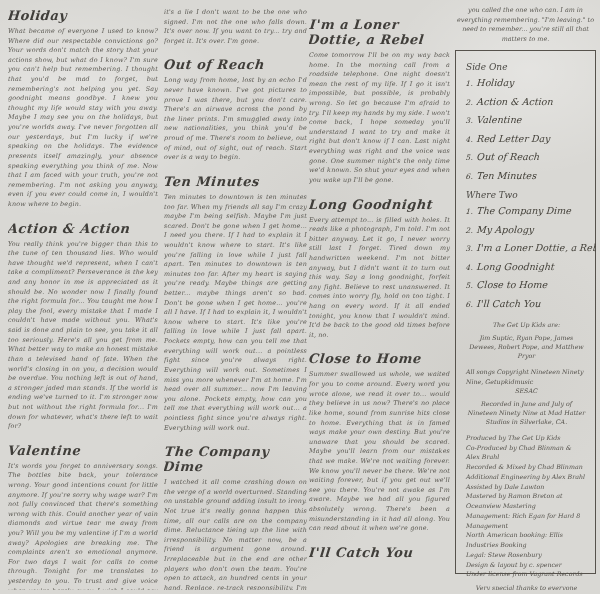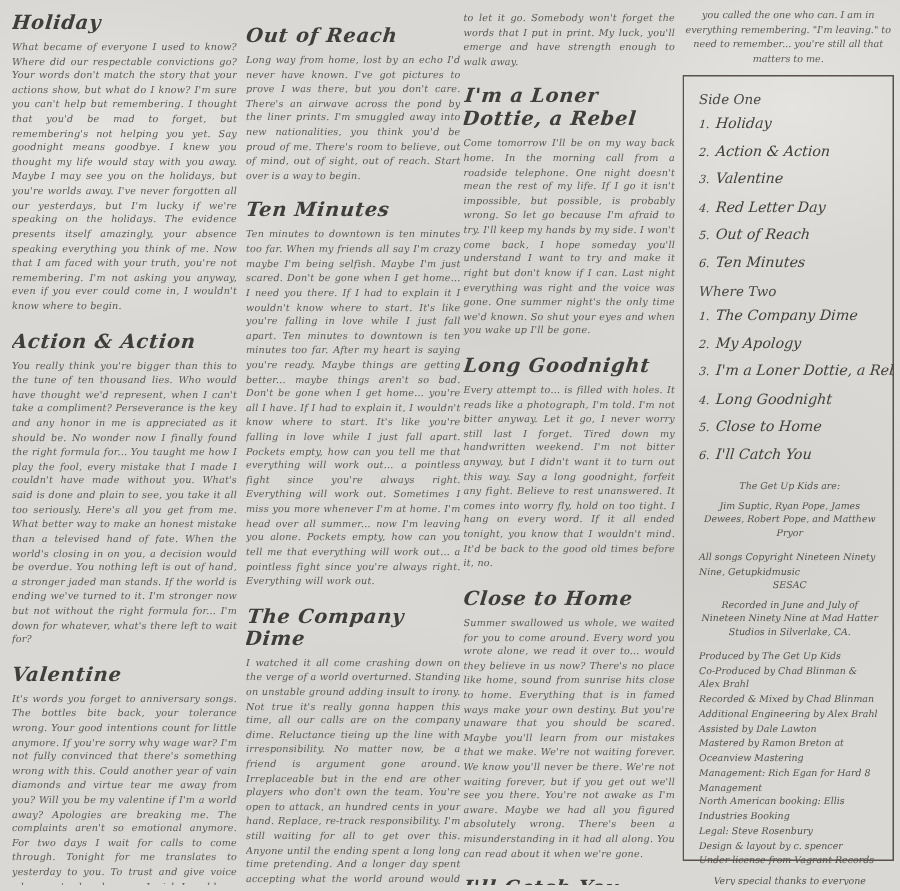--- a/index.html
+++ b/index.html
@@ -51,31 +51,31 @@
   <div class="song-title first">Holiday</div>
   <p class="lyrics">What became of everyone I used to know? Where did our respectable convictions go? Your words don't match the story that your actions show, but what do I know? I'm sure you can't help but remembering. I thought that you'd be mad to forget, but remembering's not helping you yet. Say goodnight means goodbye. I knew you thought my life would stay with you away. Maybe I may see you on the holidays, but you're worlds away. I've never forgotten all our yesterdays, but I'm lucky if we're speaking on the holidays. The evidence presents itself amazingly, your absence speaking everything you think of me. Now that I am faced with your truth, you're not remembering. I'm not asking you anyway, even if you ever could come in, I wouldn't know where to begin.</p>
   <div class="song-title">Action &amp; Action</div>
   <p class="lyrics">You really think you're bigger than this to the tune of ten thousand lies. Who would have thought we'd represent, when I can't take a compliment? Perseverance is the key and any honor in me is appreciated as it should be. No wonder now I finally found the right formula for... You taught me how I play the fool, every mistake that I made I couldn't have made without you. What's said is done and plain to see, you take it all too seriously. Here's all you get from me. What better way to make an honest mistake than a televised hand of fate. When the world's closing in on you, a decision would be overdue. You nothing left is out of hand, a stronger jaded man stands. If the world is ending we've turned to it. I'm stronger now but not without the right formula for... I'm down for whatever, what's there left to wait for?</p>
   <div class="song-title">Valentine</div>
   <p class="lyrics">It's words you forget to anniversary songs. The bottles bite back, your tolerance wrong. Your good intentions count for little anymore. If you're sorry why wage war? I'm not fully convinced that there's something wrong with this. Could another year of vain diamonds and virtue tear me away from you? Will you be my valentine if I'm a world away? Apologies are breaking me. The complaints aren't so emotional anymore. For two days I wait for calls to come through. Tonight for me translates to yesterday to you. To trust and give voice when you're barely away. I wish I could say tonight that when you board and wave goodbye, you'd take me with you.</p>
 
 </div>
 
 <div class="col" id="col2">
+  <p class="lyrics cont">it's a lie I don't want to be the one who signed. I'm not the one who falls down. It's over now. If you want to try... try and forget it. It's over. I'm gone.</p>
   <div class="song-title">Out of Reach</div>
   <p class="lyrics">Long way from home, lost by an echo I'd never have known. I've got pictures to prove I was there, but you don't care. There's an airwave across the pond by the liner prints. I'm smuggled away into new nationalities, you think you'd be proud of me. There's room to believe, out of mind, out of sight, out of reach. Start over is a way to begin.</p>
   <div class="song-title">Ten Minutes</div>
   <p class="lyrics">Ten minutes to downtown is ten minutes too far. When my friends all say I'm crazy maybe I'm being selfish. Maybe I'm just scared. Don't be gone when I get home... I need you there. If I had to explain it I wouldn't know where to start. It's like you're falling in love while I just fall apart. Ten minutes to downtown is ten minutes too far. After my heart is saying you're ready. Maybe things are getting better... maybe things aren't so bad. Don't be gone when I get home... you're all I have. If I had to explain it, I wouldn't know where to start. It's like you're falling in love while I just fall apart. Pockets empty, how can you tell me that everything will work out... a pointless fight since you're always right. Everything will work out. Sometimes I miss you more whenever I'm at home. I'm head over all summer... now I'm leaving you alone. Pockets empty, how can you tell me that everything will work out... a pointless fight since you're always right. Everything will work out.</p>
   <div class="song-title">The Company Dime</div>
   <p class="lyrics">I watched it all come crashing down on the verge of a world overturned. Standing on unstable ground adding insult to irony. Not true it's really gonna happen this time, all our calls are on the company dime. Reluctance tieing up the line with irresponsibility. No matter now, be a friend is argument gone around. Irreplaceable but in the end are other players who don't own the team. You're open to attack, an hundred cents in your hand. Replace, re-track responsibility. I'm still waiting for all to get over this. Anyone until the ending spent a long long time pretending. And a longer day spent accepting what the world around would stare. You can hardly get believing that the industry is only going. Everything that you've been going isn't what it was before. I'm still waiting for you to get over this.</p>
 
 </div>
 
 <div class="col" id="col3">
-  <p class="lyrics cont">to let it go. Somebody won't forget the words that I put in print. My luck, you'll emerge and have strength enough to walk away.</p>
   <div class="song-title">I'm a Loner Dottie, a Rebel</div>
   <p class="lyrics">Come tomorrow I'll be on my way back home. In the morning call from a roadside telephone. One night doesn't mean the rest of my life. If I go it isn't impossible, but possible, is probably wrong. So let go because I'm afraid to try. I'll keep my hands by my side. I won't come back, I hope someday you'll understand I want to try and make it right but don't know if I can. Last night everything was right and the voice was gone. One summer night's the only time we'd known. So shut your eyes and when you wake up I'll be gone.</p>
   <div class="song-title">Long Goodnight</div>
   <p class="lyrics">Every attempt to... is filled with holes. It reads like a photograph, I'm told. I'm not bitter anyway. Let it go, I never worry still last I forget. Tired down my handwritten weekend. I'm not bitter anyway, but I didn't want it to turn out this way. Say a long goodnight, forfeit any fight. Believe to rest unanswered. It comes into worry fly, hold on too tight. I hang on every word. If it all ended tonight, you know that I wouldn't mind. It'd be back to the good old times before it, no.</p>
   <div class="song-title">Close to Home</div>
   <p class="lyrics">Summer swallowed us whole, we waited for you to come around. Every word you wrote alone, we read it over to... would they believe in us now? There's no place like home, sound from sunrise hits close to home. Everything that is in famed ways make your own destiny. But you're unaware that you should be scared. Maybe you'll learn from our mistakes that we make. We're not waiting forever. We know you'll never be there. We're not waiting forever, but if you get out we'll see you there. You're not awake as I'm aware. Maybe we had all you figured absolutely wrong. There's been a misunderstanding in it had all along. You can read about it when we're gone.</p>
   <div class="song-title">I'll Catch You</div>
 
 </div>
 

